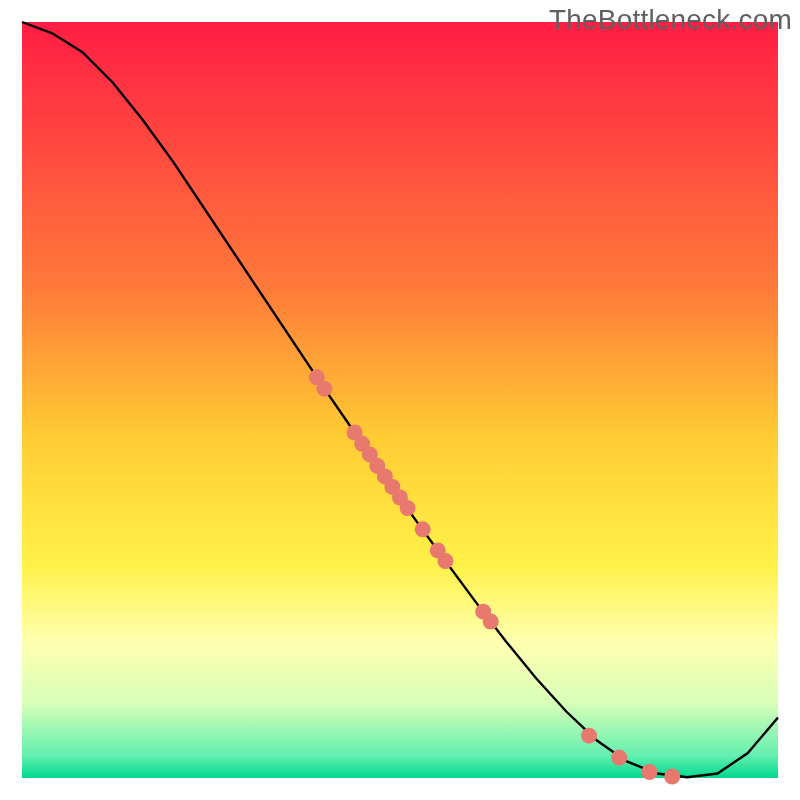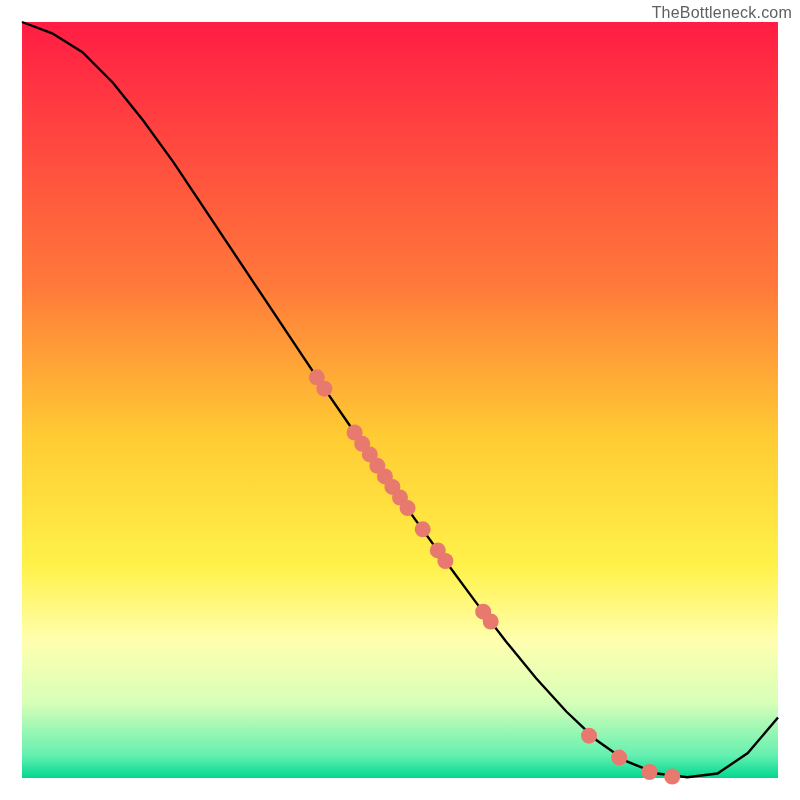--- a/index.html
+++ b/index.html
@@ -17,21 +17,21 @@
   }
   svg {
     display: block;
     width: 800px;
     height: 800px;
   }
   .watermark {
     position: absolute;
     top: 4px;
     right: 8px;
-    font-size: 16px;
+    font-size: 28px;
     color: #606060;
     font-weight: 400;
     letter-spacing: 0.2px;
     user-select: none;
   }
 </style>
 </head>
 <body>
 
 <div class="chart-wrap">

